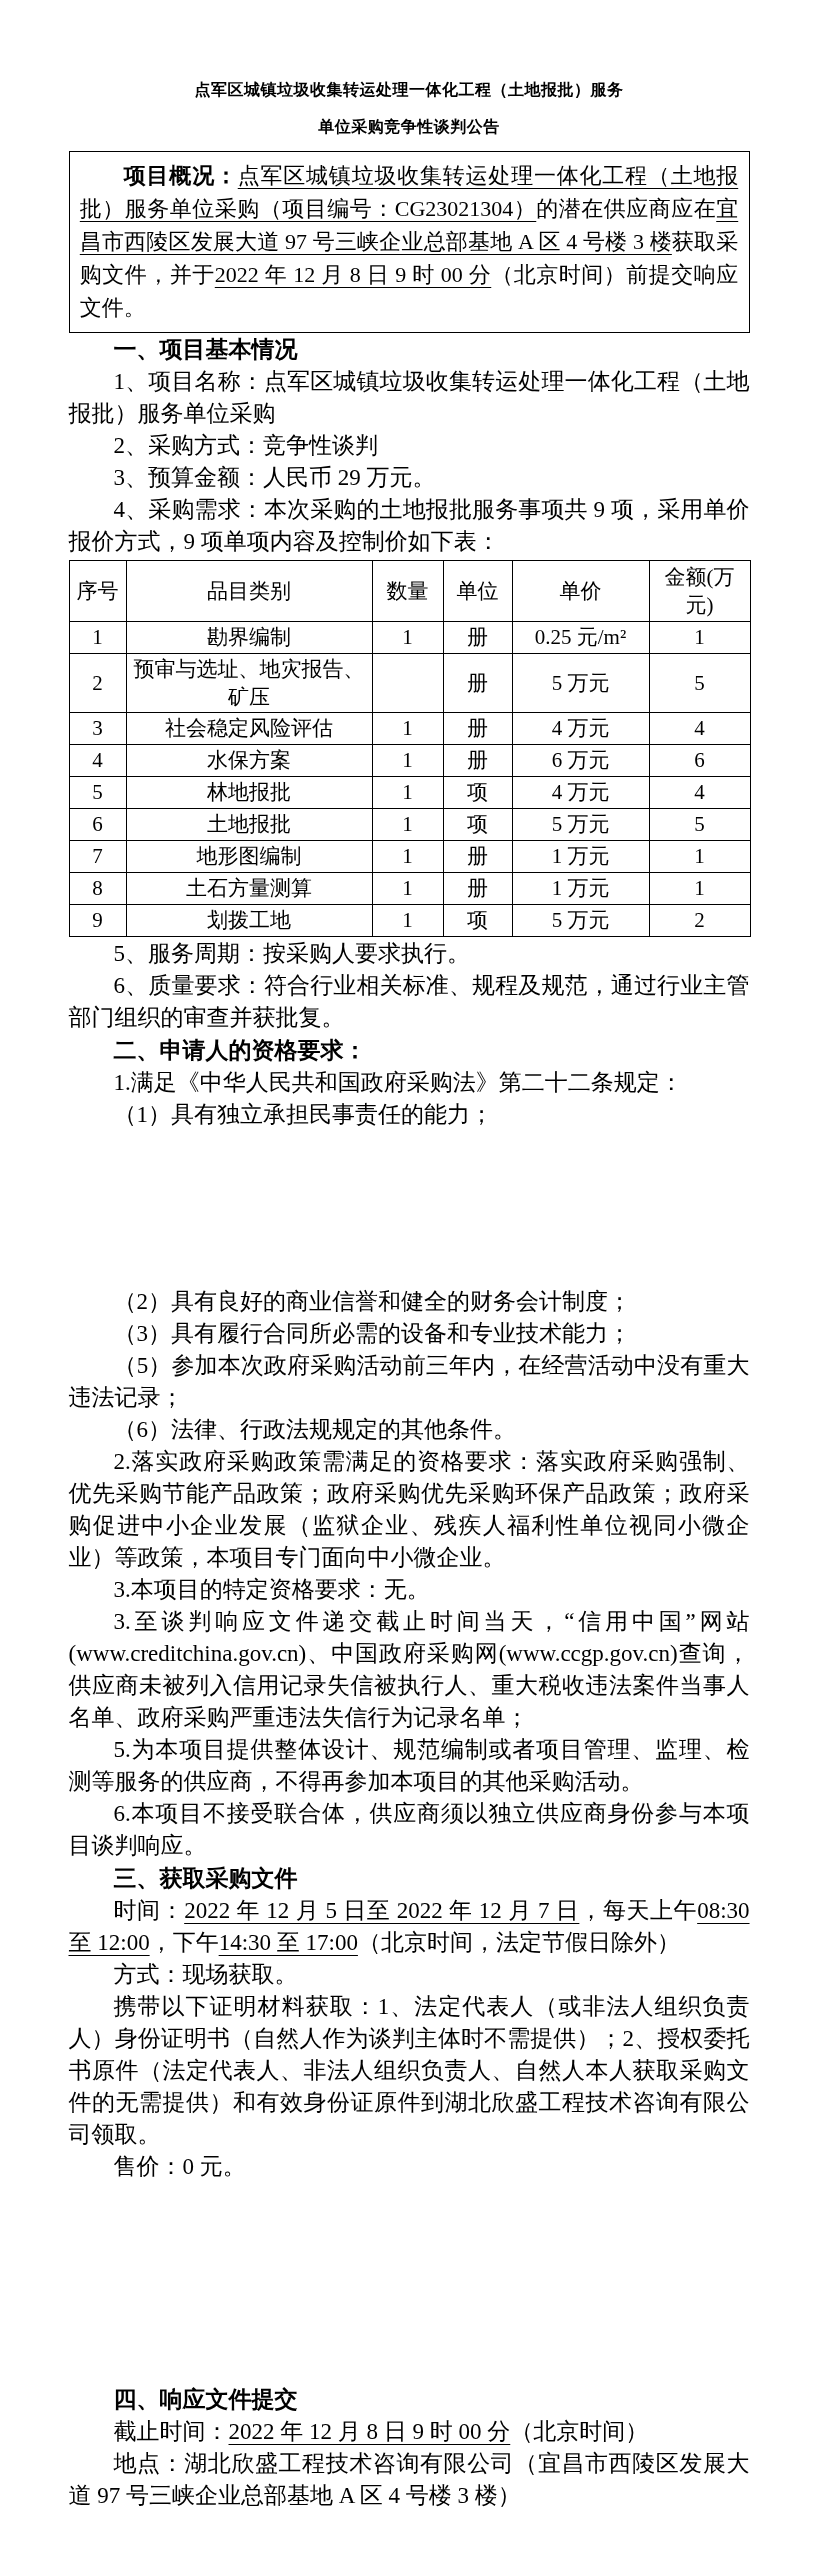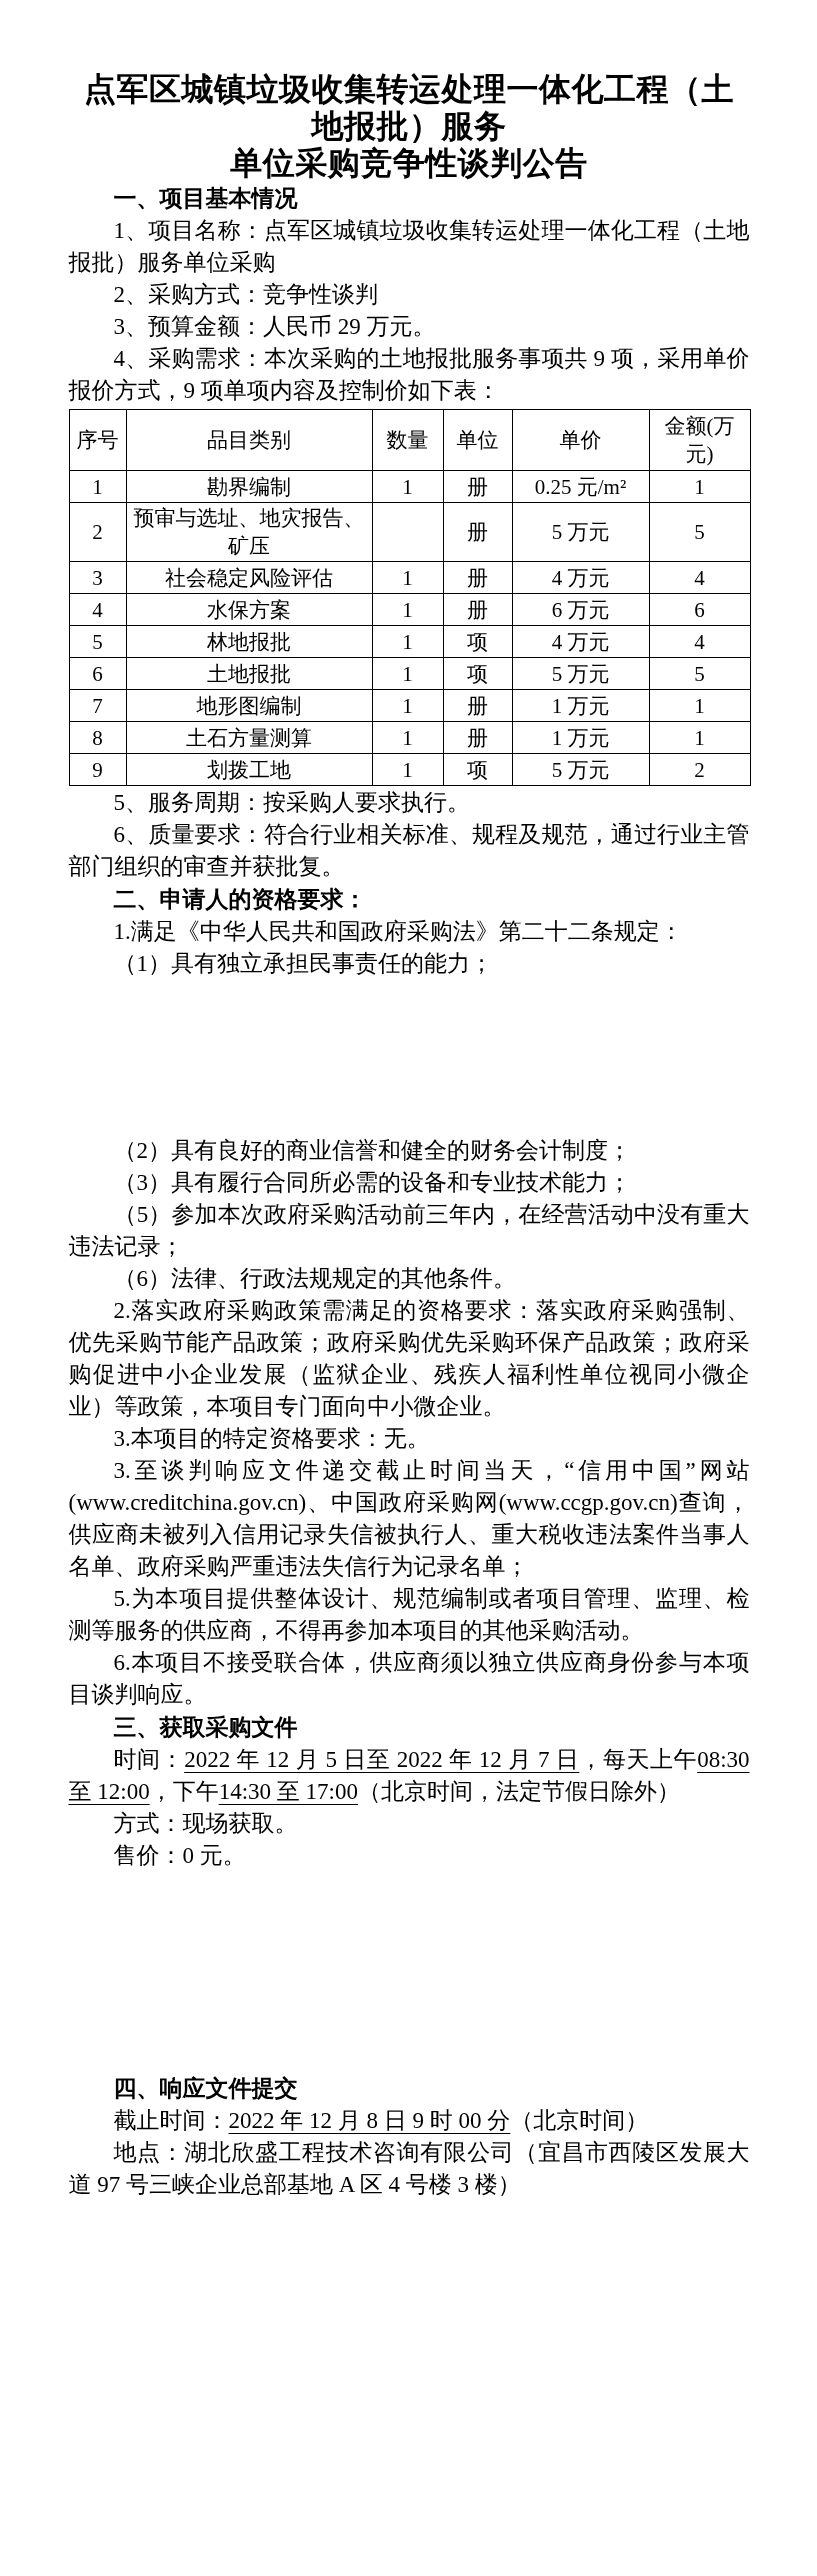--- a/index.html
+++ b/index.html
@@ -2,21 +2,21 @@
 <html style="font-size:8.2px"><head>
 <meta charset="utf-8">
 <style>
   html,body{margin:0;padding:0;}
   body{
     width:818px;height:3470px;position:relative;overflow:hidden;
     background:#ffffff;color:#000;
     font-family:"Liberation Serif","DejaVu Serif",serif;
   }
   .content{width:681px;margin:0 auto;padding-top:71px;}
-  .doc-title{font-size:32px;font-weight:bold;text-align:center;line-height:37px;letter-spacing:0.5px;}
+  .doc-title{font-size:16px;font-weight:bold;text-align:center;line-height:37px;letter-spacing:0.5px;}
   .overview-box{
     border:1.5px solid #000;margin-top:6.2px;padding:7.2px 10.3px;
     font-size:22px;line-height:33px;text-align:justify;text-indent:44px;
   }
   u{text-decoration:underline;text-underline-offset:4.6px;text-decoration-thickness:1px;}
   .h{font-size:23px;font-weight:bold;line-height:32px;text-indent:45px;margin-top:1px;}
   .p{font-size:23px;line-height:32px;text-indent:45px;text-align:justify;}
   table.items{border-collapse:collapse;width:100%;table-layout:fixed;margin:2.1px 0 1px 0;border:1.5px solid #000;}
   table.items th,table.items td{
     border:1px solid #000;font-size:21px;text-align:center;vertical-align:middle;
@@ -29,20 +29,21 @@
   .spacer-b{height:200px;}
 </style>
 </head>
 <body>
 
 <div class="content">
 
   <div class="doc-title">点军区城镇垃圾收集转运处理一体化工程（土地报批）服务</div>
   <div class="doc-title">单位采购竞争性谈判公告</div>
 
+  <div class="overview-box"><span style="font-weight: bold;">项目概况：</span><u>点军区城镇垃圾收集转运处理一体化工程（土地报批）服务单位采购（项目编号：CG23021304）</u><span>的潜在供应商应在</span><u>宜昌市西陵区发展大道 97 号三峡企业总部基地 A 区 4 号楼 3 楼</u><span>获取采购文件，并于</span><u>2022 年 12 月 8 日 9 时 00 分</u><span>（北京时间）前提交响应文件。</span></div>
 
   <div class="h">一、项目基本情况</div>
   <div class="p">1、项目名称：点军区城镇垃圾收集转运处理一体化工程（土地报批）服务单位采购</div>
   <div class="p">2、采购方式：竞争性谈判</div>
   <div class="p">3、预算金额：人民币 29 万元。</div>
   <div class="p">4、采购需求：本次采购的土地报批服务事项共 9 项，采用单价报价方式，9 项单项内容及控制价如下表：</div>
 
   <table class="items">
     <colgroup>
         <col class="c0">
@@ -151,20 +152,21 @@
   <div class="p">（6）法律、行政法规规定的其他条件。</div>
   <div class="p">2.落实政府采购政策需满足的资格要求：落实政府采购强制、优先采购节能产品政策；政府采购优先采购环保产品政策；政府采购促进中小企业发展（监狱企业、残疾人福利性单位视同小微企业）等政策，本项目专门面向中小微企业。</div>
   <div class="p">3.本项目的特定资格要求：无。</div>
   <div class="p">3.至谈判响应文件递交截止时间当天，“信用中国”网站(www.creditchina.gov.cn)、中国政府采购网(www.ccgp.gov.cn)查询，供应商未被列入信用记录失信被执行人、重大税收违法案件当事人名单、政府采购严重违法失信行为记录名单；</div>
   <div class="p">5.为本项目提供整体设计、规范编制或者项目管理、监理、检测等服务的供应商，不得再参加本项目的其他采购活动。</div>
   <div class="p">6.本项目不接受联合体，供应商须以独立供应商身份参与本项目谈判响应。</div>
 
   <div class="h">三、获取采购文件</div>
   <div class="p"><span>时间：</span><u>2022 年 12 月 5 日至 2022 年 12 月 7 日</u><span>，每天上午</span><u>08:30至 12:00</u><span>，下午</span><u>14:30 至 17:00</u><span>（北京时间，法定节假日除外）</span></div>
   <div class="p">方式：现场获取。</div>
+  <div class="p">携带以下证明材料获取：1、法定代表人（或非法人组织负责人）身份证明书（自然人作为谈判主体时不需提供）；2、授权委托书原件（法定代表人、非法人组织负责人、自然人本人获取采购文件的无需提供）和有效身份证原件到湖北欣盛工程技术咨询有限公司领取。</div>
   <div class="p">售价：0 元。</div>
 
   <div class="spacer-b"></div>
 
   <div class="h">四、响应文件提交</div>
   <div class="p"><span>截止时间：</span><u>2022 年 12 月 8 日 9 时 00 分</u><span>（北京时间）</span></div>
   <div class="p">地点：湖北欣盛工程技术咨询有限公司（宜昌市西陵区发展大道 97 号三峡企业总部基地 A 区 4 号楼 3 楼）</div>
 
 </div>
 

